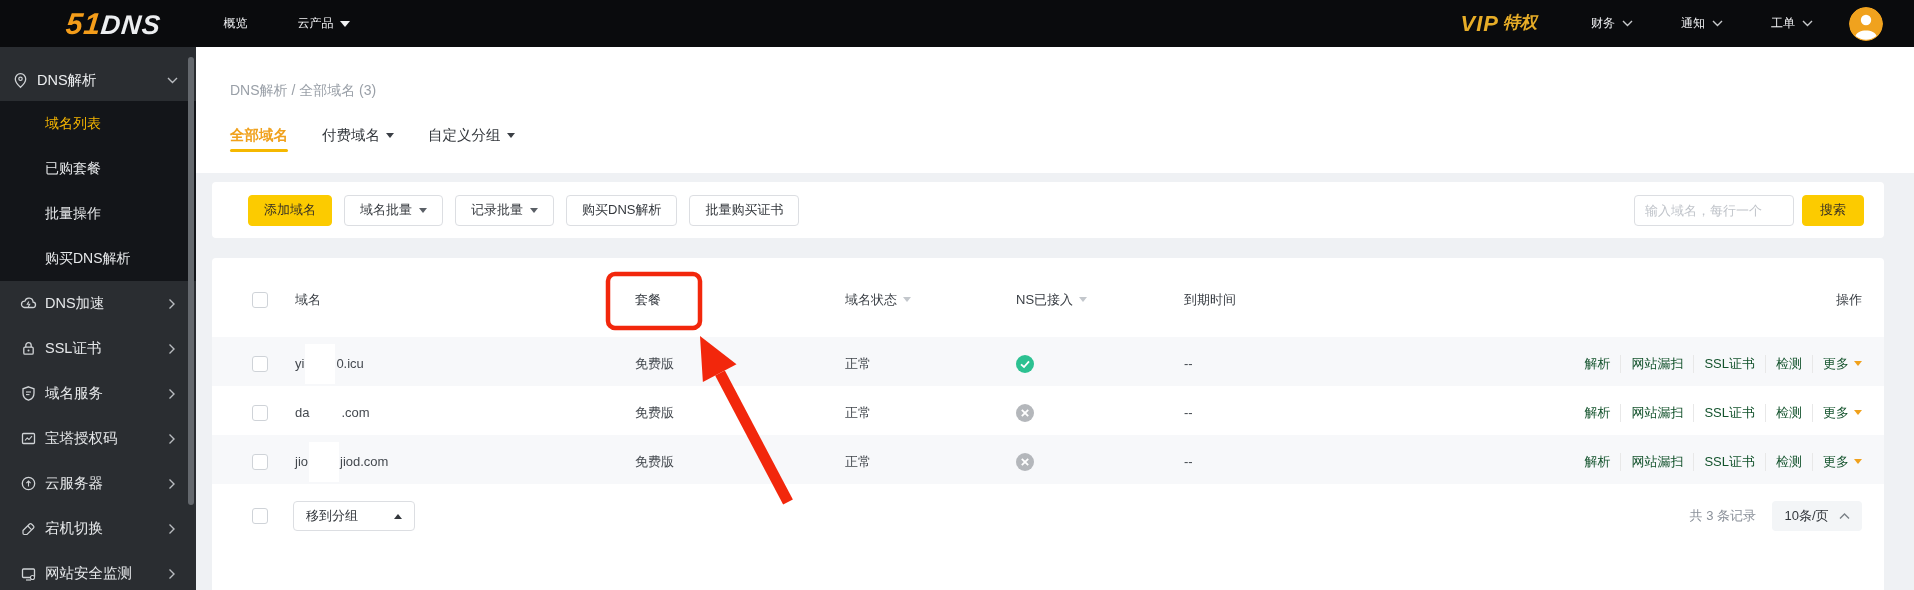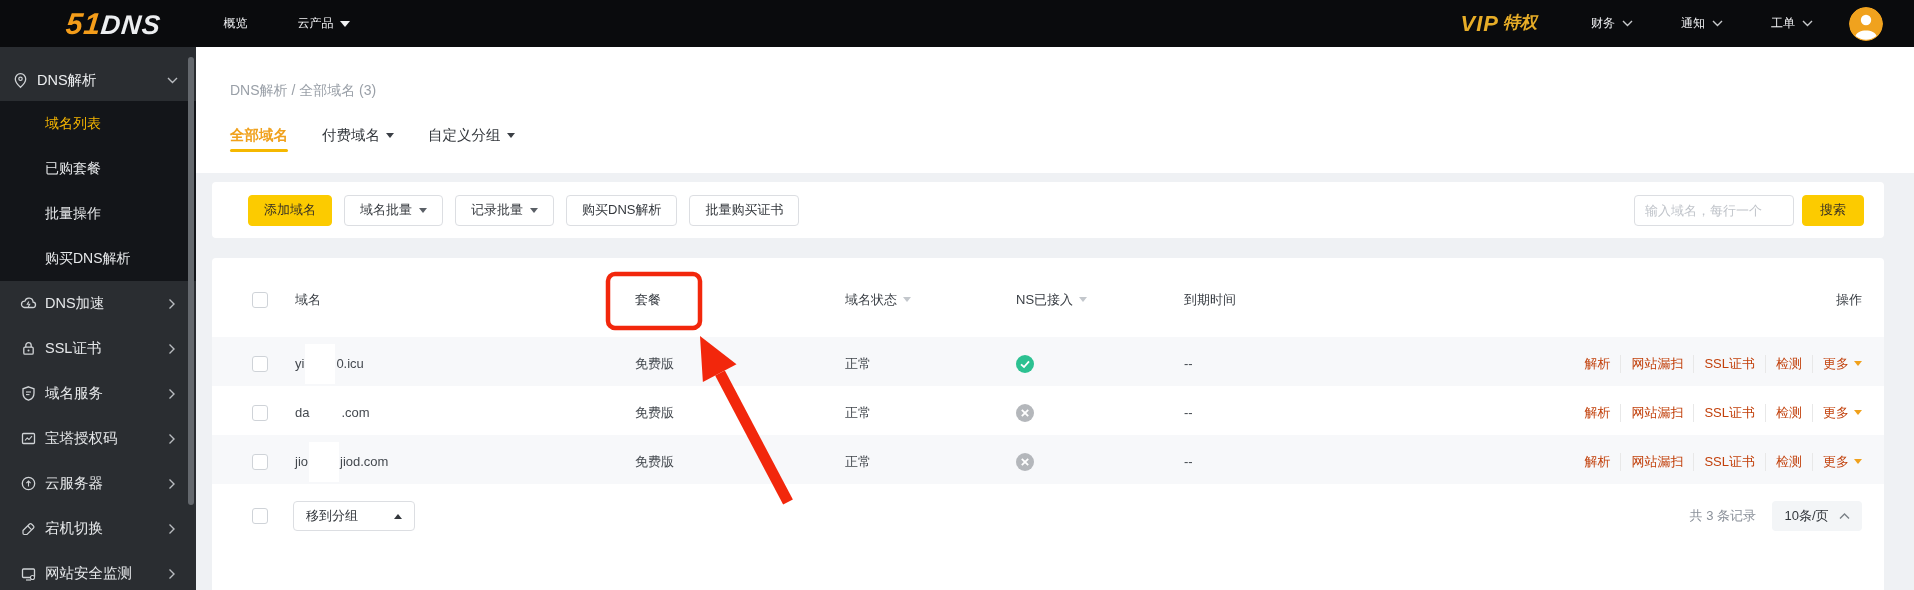--- a/index.html
+++ b/index.html
@@ -97,21 +97,21 @@
   .col-plan { width:210px; flex:none; }
   .col-status { width:171px; flex:none; display:flex; align-items:center; gap:6px; }
   .col-ns { width:168px; flex:none; display:flex; align-items:center; gap:6px; }
   .col-expiry { flex:1; }
   .col-actions { margin-left:auto; flex:none; text-align:right; }
   .cb { width:16px; height:16px; border:1px solid #cfd3d8; border-radius:3px; background:#fff; cursor:pointer; display:block; }
   .tri-down-light { width:0;height:0;border-left:4.5px solid transparent;border-right:4.5px solid transparent;border-top:5px solid #c3c7cc; }
   .redact { display:inline-block; width:30px; height:40px; background:#fff; margin:0 1px; vertical-align:middle; }
   .status-ic { width:18px; height:18px; display:block; }
   .ops { display:flex; align-items:center; }
-  .op { color:#c2410c; padding:0 10px; cursor:pointer; display:flex; align-items:center; gap:5px; white-space:nowrap; }
+  .op { color:#14532d; padding:0 10px; cursor:pointer; display:flex; align-items:center; gap:5px; white-space:nowrap; }
   .op:not(:last-child) { border-right:1px solid #e8e8e8; }
   .op:first-child { padding-left:0; }
   .op:last-child { padding-right:0; }
   .caret-down-gold { width:0;height:0;border-left:4.5px solid transparent;border-right:4.5px solid transparent;border-top:5.5px solid #f0a11c; }
   
   .pagination { display:flex; align-items:center; padding:0 22px 0 40px; margin-top:17px; height:30px; }
   .group-select {
     margin-left:25px; width:122px; height:30px; border:1px solid #dcdee2; border-radius:4px;
     display:flex; align-items:center; justify-content:space-between; padding:0 12px; font-size:13px; color:#33373c; cursor:pointer; background:#fff;
   }

